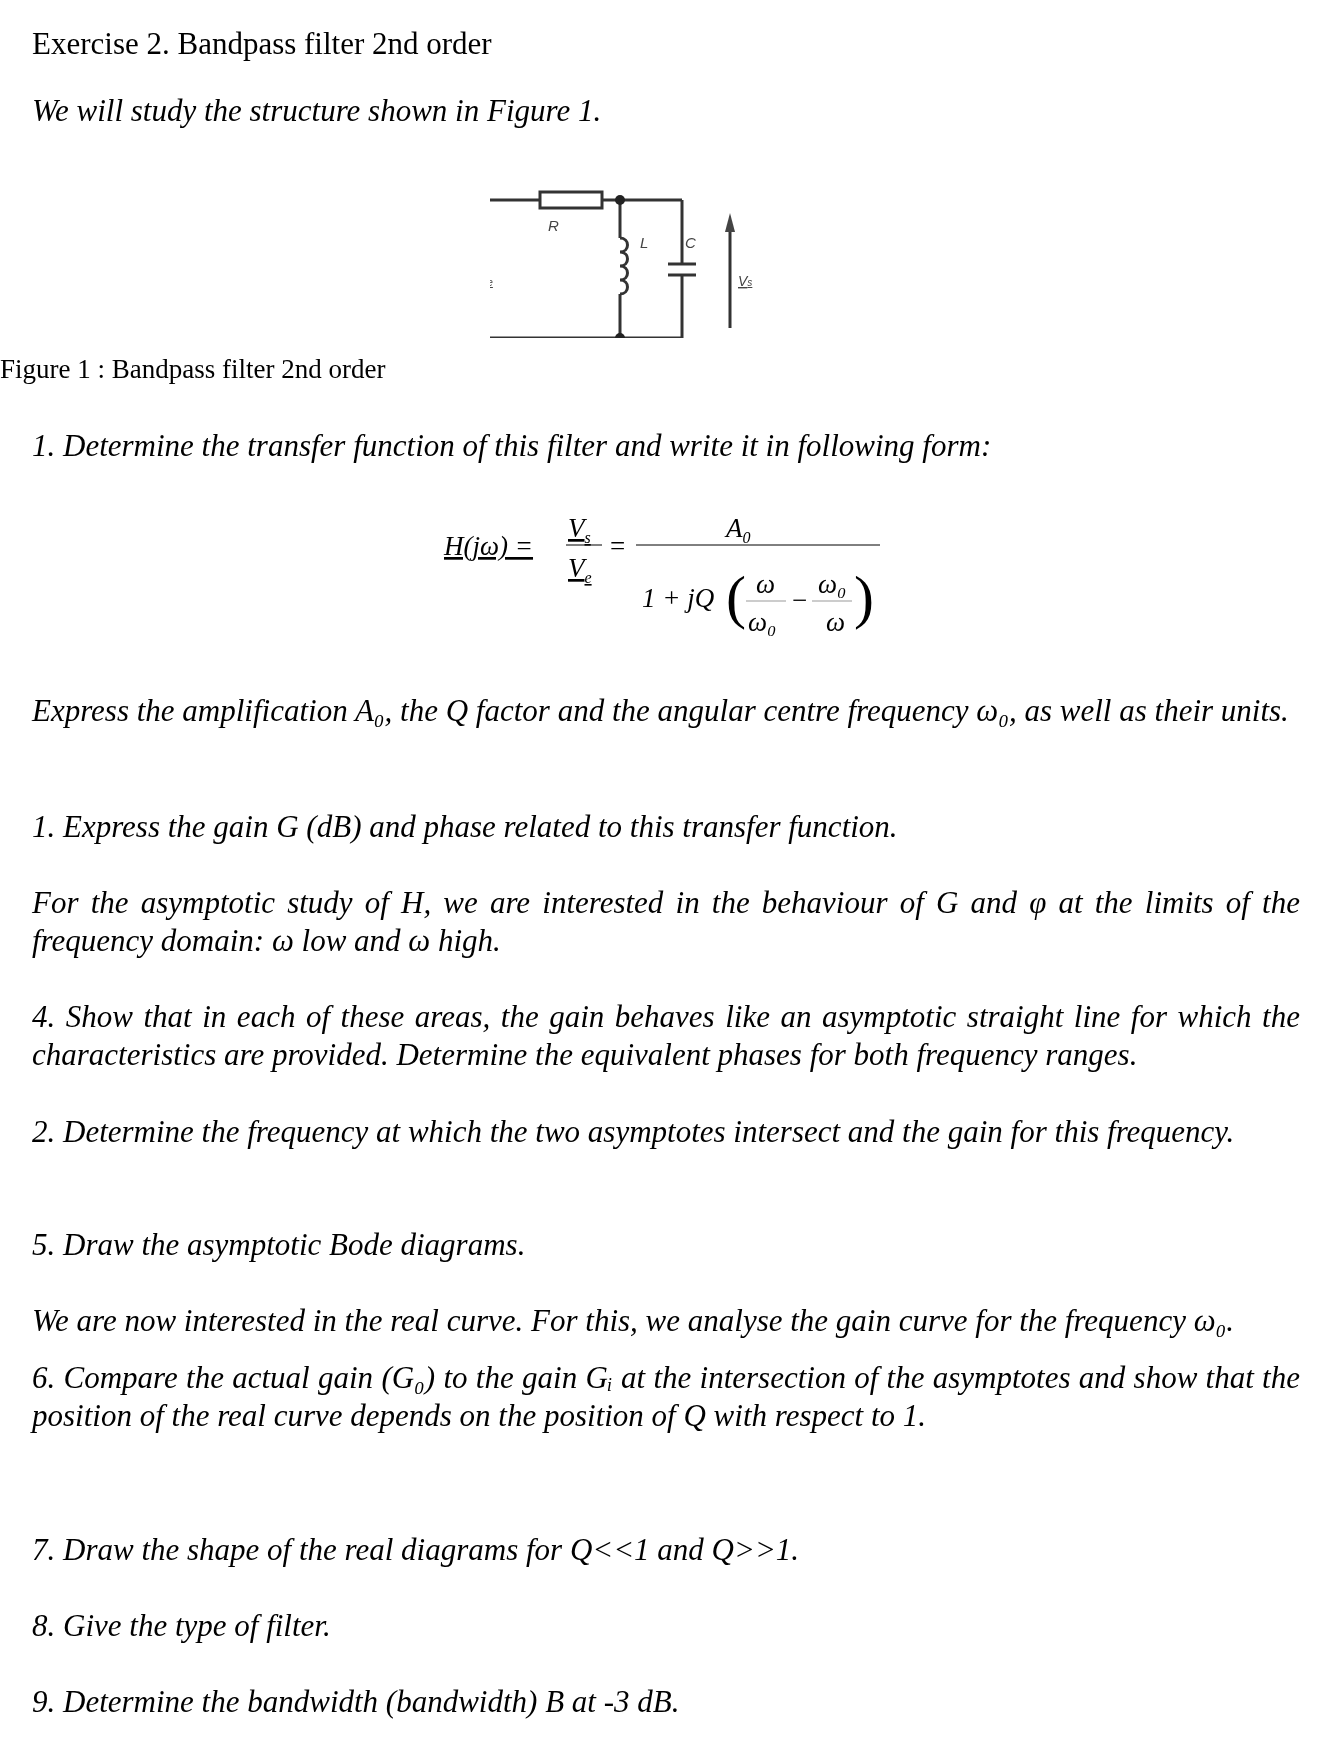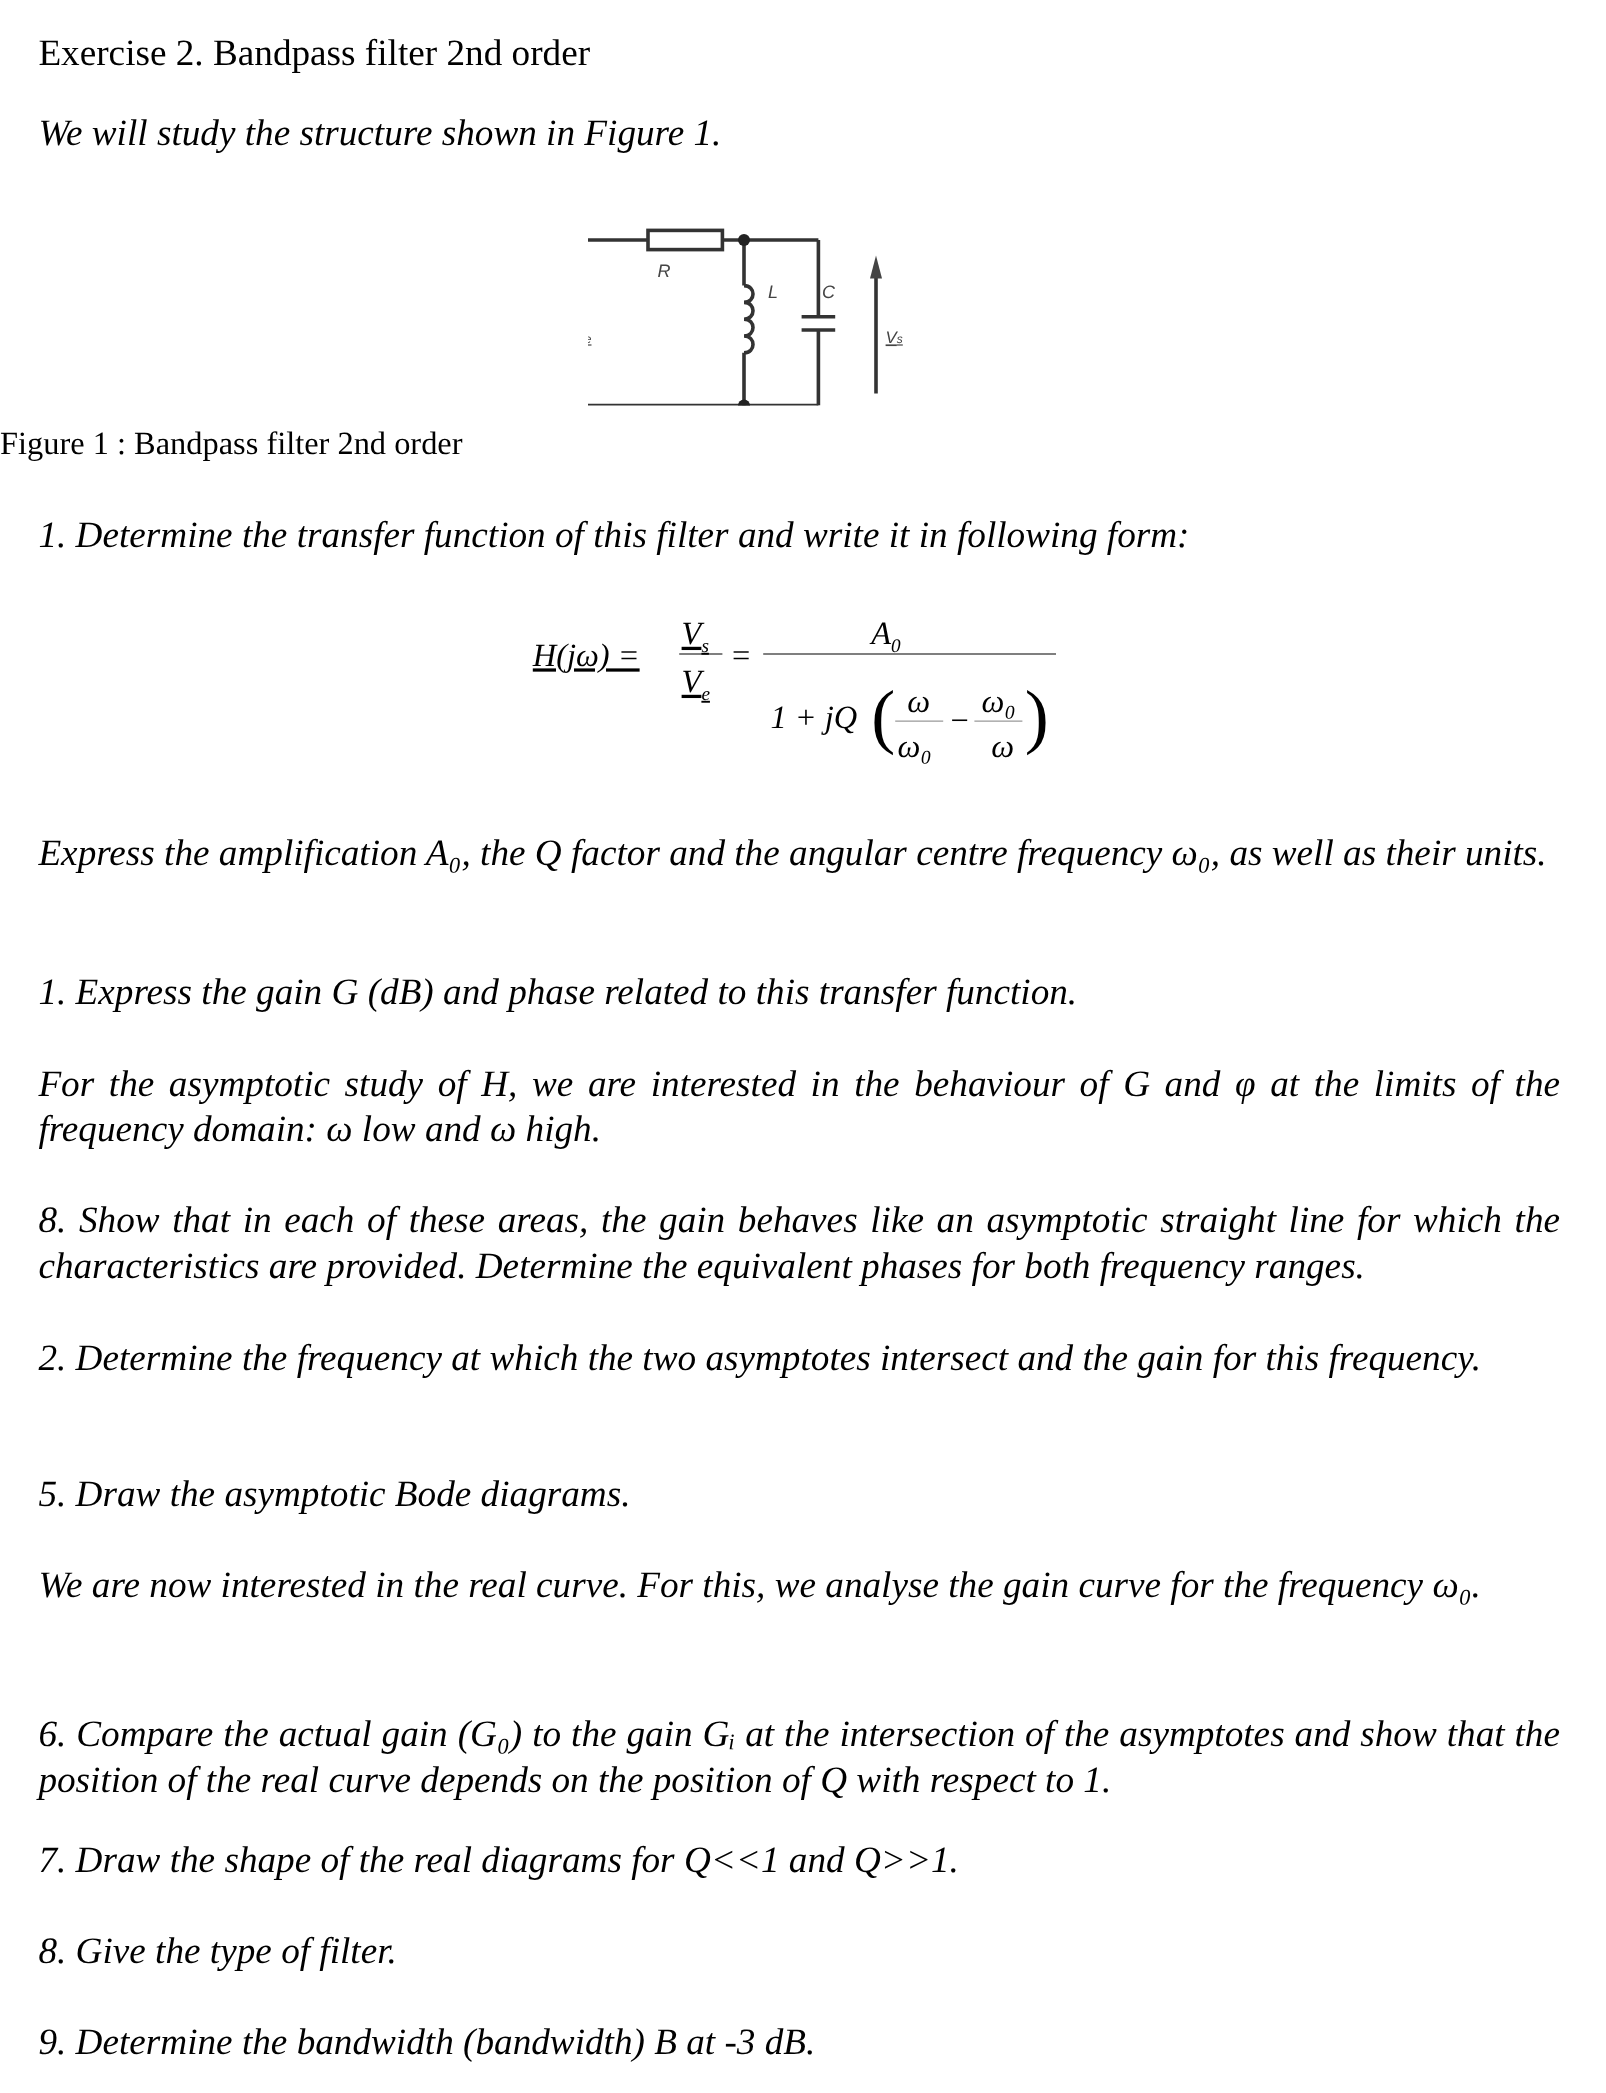--- a/index.html
+++ b/index.html
@@ -66,20 +66,20 @@
     <text x="378" y="88" font-style="italic">ω₀</text>
     <line x1="372" y1="96" x2="412" y2="96" stroke="#999" stroke-width="1"></line>
     <text x="386" y="126" font-style="italic">ω</text>
     <text x="414" y="112" font-size="60" font-weight="lighter">)</text>
   </g>
 </svg>
 
 <div class="p" style="top:692px">Express the amplification A₀, the Q factor and the angular centre frequency ω₀, as well as their units.</div>
 <div class="p" style="top:808px">1. Express the gain G (dB) and phase related to this transfer function.</div>
 <div class="p" style="top:884px">For the asymptotic study of H, we are interested in the behaviour of G and φ at the limits of the frequency domain: ω low and ω high.</div>
-<div class="p" style="top:998px">8. Show that in each of these areas, the gain behaves like an asymptotic straight line for which the characteristics are provided. Determine the equivalent phases for both frequency ranges.</div>
+<div class="p" style="top:998px">4. Show that in each of these areas, the gain behaves like an asymptotic straight line for which the characteristics are provided. Determine the equivalent phases for both frequency ranges.</div>
 <div class="p" style="top:1113px">2. Determine the frequency at which the two asymptotes intersect and the gain for this frequency.</div>
 <div class="p" style="top:1226px">5. Draw the asymptotic Bode diagrams.</div>
 <div class="p" style="top:1302px">We are now interested in the real curve. For this, we analyse the gain curve for the frequency ω₀.</div>
-<div class="p" style="top:1426px">6. Compare the actual gain (G₀) to the gain Gᵢ at the intersection of the asymptotes and show that the position of the real curve depends on the position of Q with respect to 1.</div>
+<div class="p" style="top:1359px">6. Compare the actual gain (G₀) to the gain Gᵢ at the intersection of the asymptotes and show that the position of the real curve depends on the position of Q with respect to 1.</div>
 <div class="p" style="top:1531px">7. Draw the shape of the real diagrams for Q&lt;&lt;1 and Q&gt;&gt;1.</div>
 <div class="p" style="top:1607px">8. Give the type of filter.</div>
 <div class="p" style="top:1683px">9. Determine the bandwidth (bandwidth) B at -3 dB.</div>
 
 </body></html>

